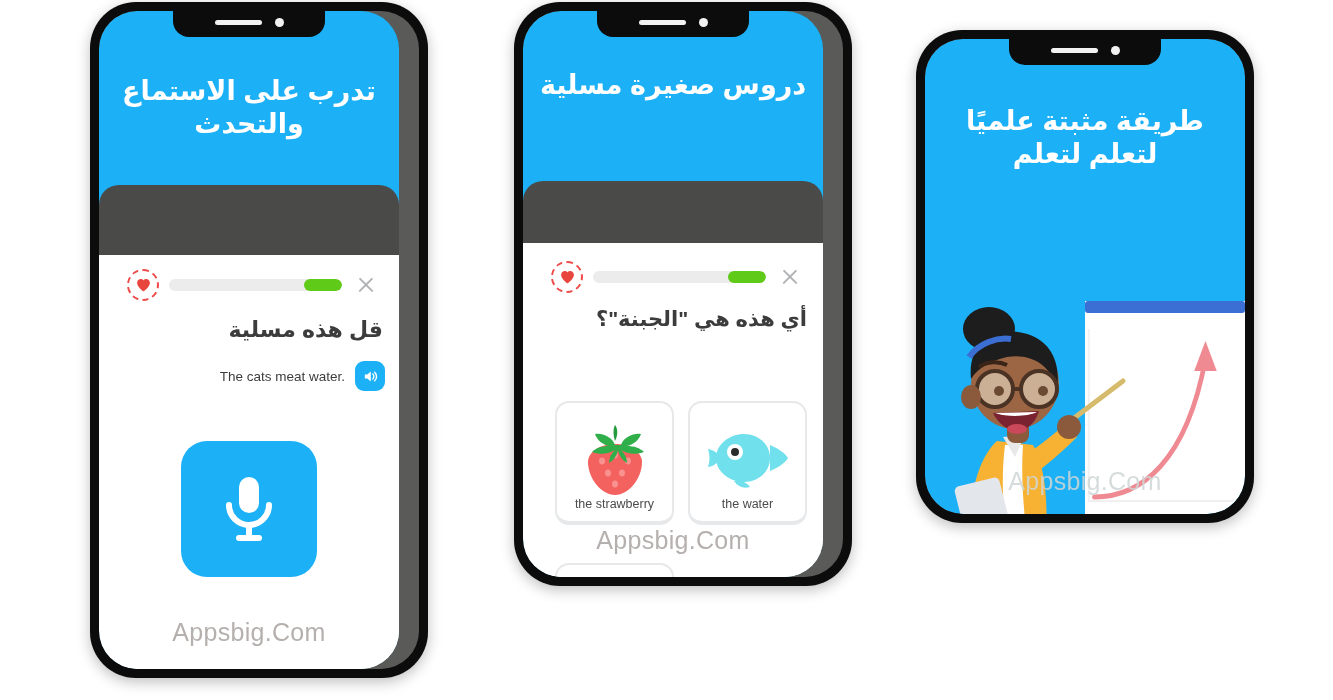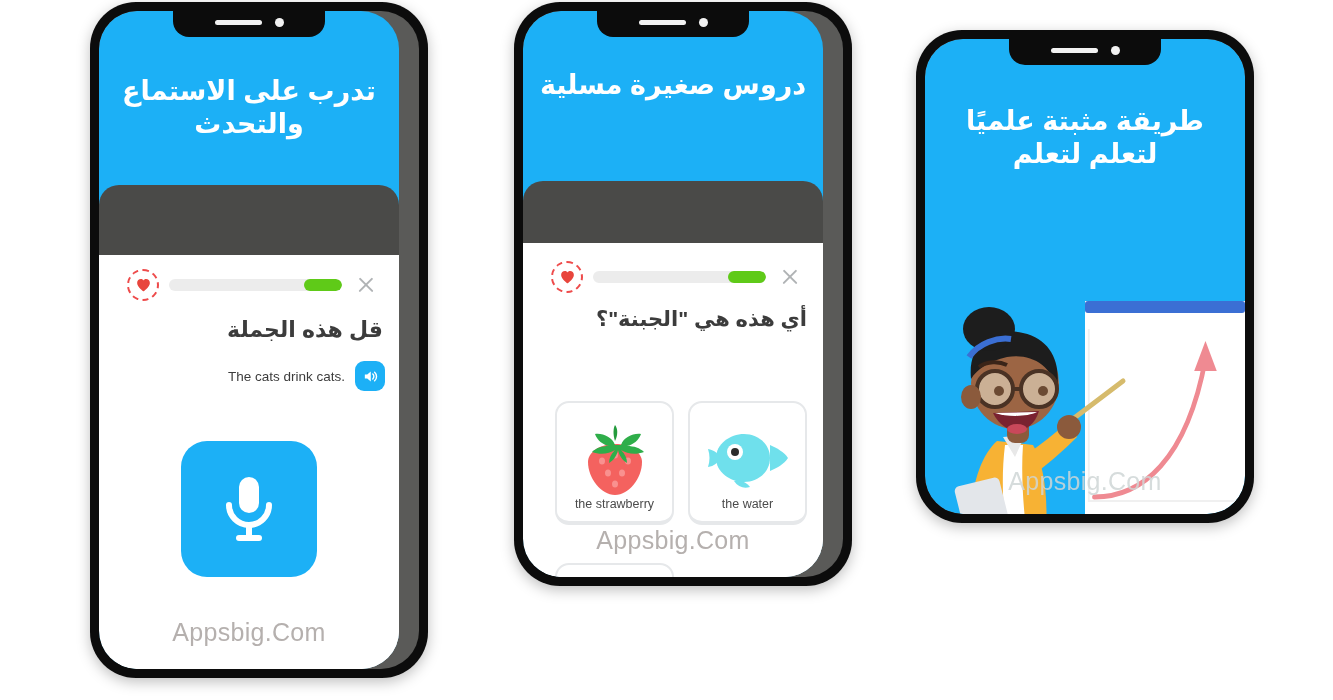--- a/index.html
+++ b/index.html
@@ -240,24 +240,24 @@
               <svg width="15" height="14" viewBox="0 0 24 22">
                 <path d="M12 21S1.8 14.3 1.8 7.6C1.8 4 4.6 1.4 7.8 1.4c2 0 3.4 1 4.2 2.2.8-1.2 2.2-2.2 4.2-2.2 3.2 0 6 2.6 6 6.2C22.2 14.3 12 21 12 21z" fill="#e8453c"></path>
               </svg>
             </div>
             <div class="progress-track" style="height:12px;">
               <div class="progress-fill" id="p1-fill" style="width:22%;"></div>
             </div>
             <div class="close-x" style="width:19px;height:19px;margin-left:4px;margin-right:8px;"></div>
           </div>
 
-          <div class="prompt-ar" style="margin:16px 16px 0 16px; font-size:22px;">قل هذه الجملة</div>
+          <div class="prompt-ar" style="margin:16px 16px 0 16px; font-size:22px;">قل هذه مسلية</div>
 
           <div class="sentence-row" style="margin:18px 14px 0 16px;">
-            <div class="sentence-text" style="font-size:13.5px;">The cats drink cats.</div>
+            <div class="sentence-text" style="font-size:13.5px;">The cats meat water.</div>
             <div class="speaker-btn" style="width:30px;height:30px;">
               <svg width="17" height="17" viewBox="0 0 24 24">
                 <path d="M4 9.2h3.4L12.4 5v14l-5-4.2H4z" fill="#ffffff"></path>
                 <path d="M15.2 8.6a4.6 4.6 0 0 1 0 6.8" stroke="#ffffff" stroke-width="2" fill="none" stroke-linecap="round"></path>
                 <path d="M17.8 6a8 8 0 0 1 0 12" stroke="#ffffff" stroke-width="2" fill="none" stroke-linecap="round"></path>
               </svg>
             </div>
           </div>
 
           <div class="mic-btn" style="left:64px; top:186px; width:136px; height:136px;">

